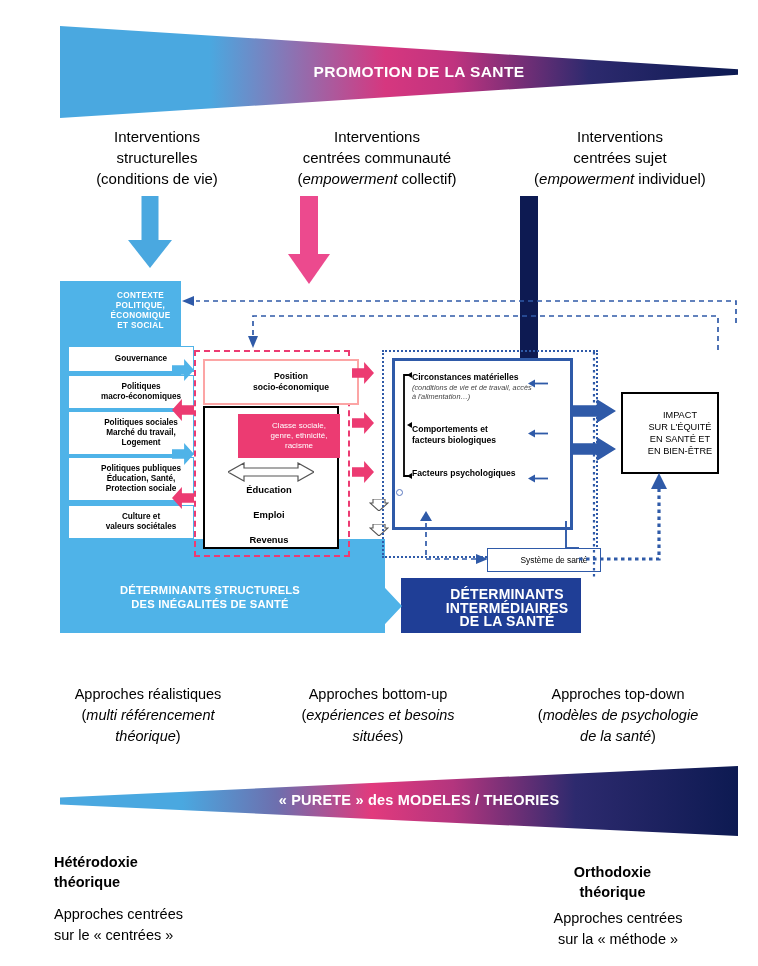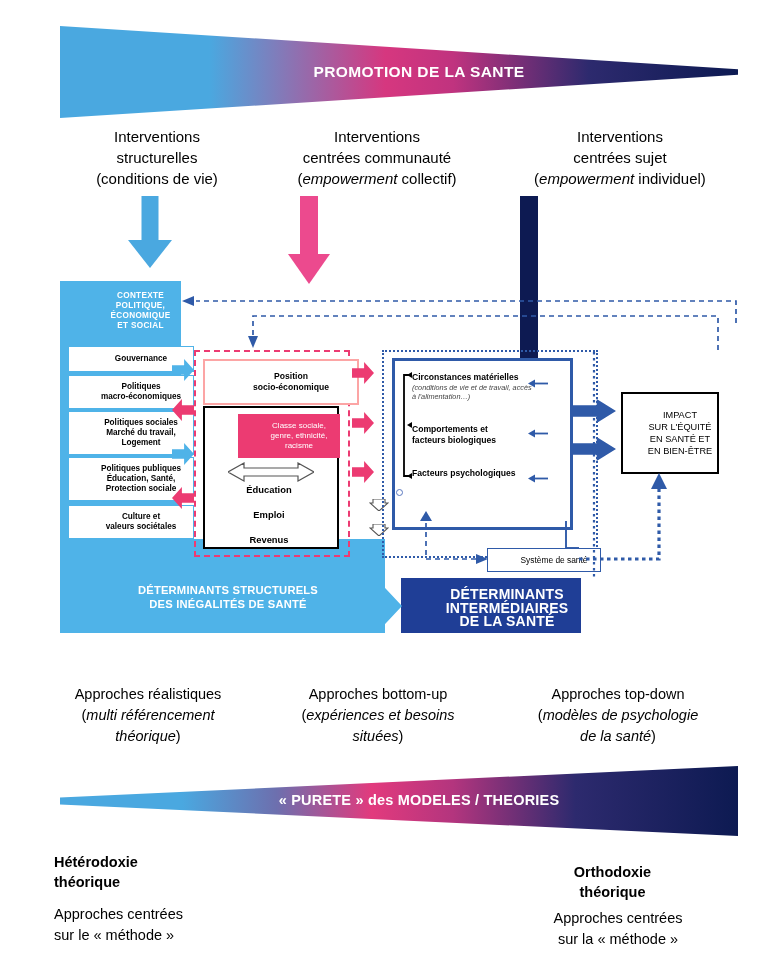--- a/index.html
+++ b/index.html
@@ -55,21 +55,21 @@
   #struct-bottom{left:60px;top:539px;width:325px;height:94px;background:#4fb3e8;}
   #context-title{left:62px;top:291px;width:117px;color:#fff;font-size:8.2px;
       font-weight:bold;line-height:10px;letter-spacing:.3px;}
   .pol-box{position:absolute;left:68px;width:104px;background:#fff;
       border:1px solid #4fb3e8;font-size:8.2px;font-weight:bold;line-height:10px;}
   #pol-0{top:346px;height:24px;align-items:center;}
   #pol-1{top:375px;height:32px;}
   #pol-2{top:411px;height:42px;}
   #pol-3{top:457px;height:42px;}
   #pol-4{top:505px;height:32px;}
-  #struct-label{left:78px;top:583px;width:260px;color:#fff;font-size:11.2px;
+  #struct-label{left:60px;top:583px;width:260px;color:#fff;font-size:11.2px;
       font-weight:bold;line-height:14px;letter-spacing:.2px;justify-content:center;}
 
   
   .mini-arrow{position:absolute;width:22px;height:22px;}
   .mini-right{background:#4fb3e8;clip-path:polygon(0 28%,55% 28%,55% 0,100% 50%,55% 100%,55% 72%,0 72%);}
   .mini-left{background:#ec3b72;clip-path:polygon(100% 28%,45% 28%,45% 0,0 50%,45% 100%,45% 72%,100% 72%);}
   #sm-0{left:172px;top:359px;}
   #sm-1{left:172px;top:399px;}
   #sm-2{left:172px;top:443px;}
   #sm-3{left:172px;top:487px;}
@@ -408,21 +408,21 @@
   <div class="tri"></div>
 </div>
 <div class="abs ctr" id="purity-label">« PURETE » des MODELES / THEORIES</div>
 
 <div class="abs" id="het-title">
   <div>Hétérodoxie</div>
   <div>théorique</div>
 </div>
 <div class="abs" id="het-sub">
   <div>Approches centrées</div>
-  <div>sur le « méthode »</div>
+  <div>sur le « centrées »</div>
 </div>
 <div class="abs" id="orth-title">
   <div>Orthodoxie</div>
   <div>théorique</div>
 </div>
 <div class="abs" id="orth-sub">
   <div>Approches centrées</div>
   <div>sur la « méthode »</div>
 </div>
 

